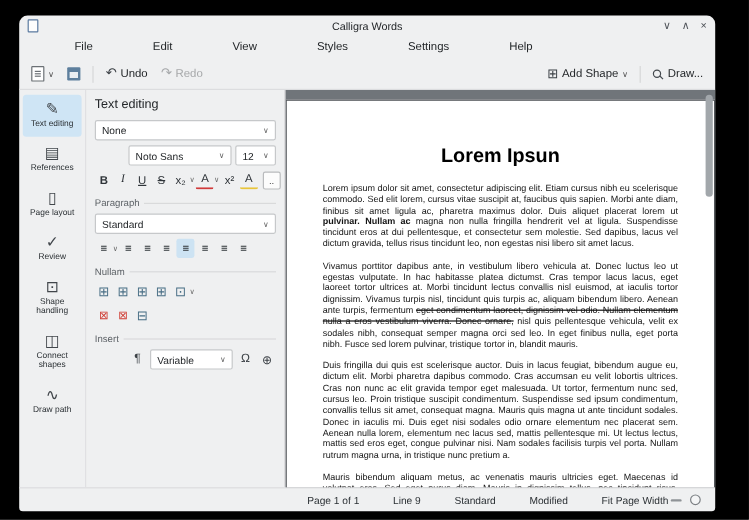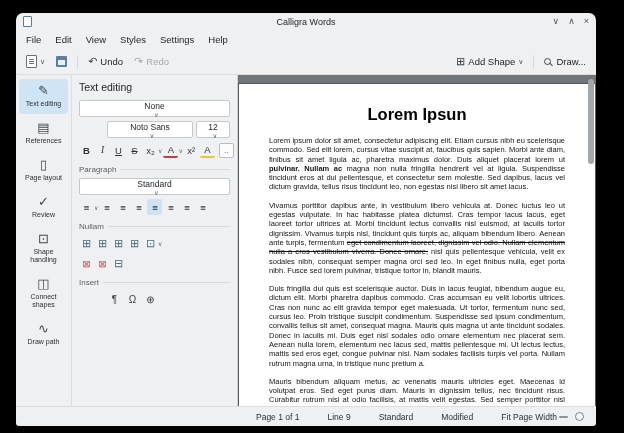--- a/index.html
+++ b/index.html
@@ -11,21 +11,21 @@
 
   
   .titlebar { height:17px; flex:0 0 17px; display:flex; align-items:center; padding:0 7px; position:relative; }
   .app-icon { width:9px; height:11px; background:#fdfdfd; border:1px solid #5b7aa0; border-radius:1px; }
   .titlebar-title { position:absolute; left:0; right:0; text-align:center; font-size:9px; color:#232629; }
   .window-controls { margin-left:auto; display:flex; gap:9px; font-size:9px; color:#50545a; z-index:2; }
   .window-controls span { line-height:9px; }
 
   
   .menubar { height:19px; flex:0 0 19px; display:flex; align-items:center; padding:0 3px; font-size:9.5px; }
-  .menu-item { padding:2px 7px; border-radius:2px; }
+  .menu-item { padding:2px 7px; border-radius:2px;margin-left:36px; }
 
   
   .toolbar { height:26px; flex:0 0 26px; display:flex; align-items:center; padding:0 6px; gap:3px;
              border-bottom:1px solid #dcdddf; font-size:9.5px; }
   .tool-btn { display:flex; align-items:center; gap:3px; padding:2px 4px; border-radius:2px; color:#232629; }
   .tool-btn.disabled { color:#a6a8aa; }
   .tb-chev { font-size:7px; color:#555; }
   .tb-sep { width:1px; height:14px; background:#d6d7d8; margin:0 3px; }
   .icon-doc { width:11px; height:13px; background:#fff; border:1px solid #6b7075; border-radius:1px; position:relative; }
   .icon-doc::after { content:''; position:absolute; left:2px; top:3px; width:5px; height:1px;
@@ -51,21 +51,21 @@
   .tab-icon { font-size:13px; line-height:14px; color:#41464b; }
   .tab-label { line-height:8px; }
 
   
   .panel { width:166px; flex:0 0 166px; border-right:1px solid #cfd0d1; background:#eff0f1;
            padding:6px 7px; display:flex; flex-direction:column; gap:4px; overflow:hidden; }
   .panel-title { font-size:10.5px; color:#232629; margin-bottom:3px; }
   .section-label { display:flex; align-items:center; gap:4px; font-size:8px; color:#5d6267; margin-top:3px; }
   .section-label::after { content:''; flex:1; height:1px; background:#d9dadb; }
   .select { height:17px; background:#fff; border:1px solid #c6c8ca; border-radius:2px; display:flex;
-            align-items:center; justify-content:space-between; font-size:8.5px; padding:0 5px; color:#232629;flex-direction:column; }
+            align-items:center; justify-content:space-between; font-size:8.5px; padding:0 5px; color:#232629; }
   .select .chev { font-size:6.5px; color:#666; margin-left:4px; }
   .row { display:flex; gap:3px; align-items:center;margin-left:28px; }
   .grow { flex:1 1 auto; }
   .sz { flex:0 0 34px; }
   .btn-row { display:flex; align-items:center; gap:1px; }
   .fmt-btn { min-width:15px; height:16px; display:flex; align-items:center; justify-content:center;
              font-size:9.5px; border-radius:2px; color:#2f3439; padding:0 1px; }
   .fmt-btn.active { background:#cde3f3; }
   .fmt-b { font-weight:bold; }
   .fmt-i { font-style:italic; font-family:"Liberation Serif", serif; }
@@ -80,21 +80,21 @@
   .tbl-del { color:#cf3b32; }
   .ins-glyph { font-size:10px; color:#3c4146; }
 
   
   .docarea { flex:1 1 auto; background:#70757a; position:relative; overflow:hidden;
              display:flex; justify-content:center; align-items:flex-start; }
   .page { width:358px; margin-top:8px; background:#fff; border:1px solid #54585c;
           padding:16px 30px 20px; text-align:justify; color:#141414;
           font-size:7.5px; line-height:9.3px; min-height:500px; }
   .doc-title { text-align:center; font-weight:bold; font-size:16.5px; line-height:20px;
-               margin:4px 0 12px; color:#000; }
+               margin:20px 0 12px; color:#000; }
   .doc-para { margin-bottom:9px; }
   .seg-bold { font-weight:bold; }
   .seg-strike { text-decoration:line-through; }
   .vscroll { position:absolute; top:2px; right:2px; bottom:2px; width:6px; }
   .vscroll-handle { position:absolute; top:2px; right:0; width:6px; height:85px;
                     background:#a2a7ab; border-radius:3px; }
 
   
   .statusbar { height:20px; flex:0 0 20px; border-top:1px solid #dcdddf; display:flex; align-items:center;
                font-size:8.5px; color:#2b3034; padding:0 28px; gap:0; }
@@ -252,20 +252,24 @@
       </div>
       <div class="btn-row">
         <div class="fmt-btn tbl-del">⊠</div>
         <div class="fmt-btn tbl-del">⊠</div>
         <div class="fmt-btn tbl-btn">⊟</div>
       </div>
 
       <div class="section-label">Insert</div>
       <div class="row">
         <div class="fmt-btn ins-glyph">¶</div>
+        <div class="select grow">
+          <span>Variable</span>
+          <span class="chev">∨</span>
+        </div>
         <div class="fmt-btn ins-glyph">Ω</div>
         <div class="fmt-btn ins-glyph">⊕</div>
       </div>
     </div>
 
     <div class="docarea">
       <div class="page">
         <div class="doc-title">Lorem Ipsun</div>
         <div>
             <p class="doc-para"><span>Lorem ipsum dolor sit amet, consectetur adipiscing elit. Etiam cursus nibh eu scelerisque commodo. Sed elit lorem, cursus vitae suscipit at, faucibus quis sapien. Morbi ante diam, finibus sit amet ligula ac, pharetra maximus dolor. Duis aliquet placerat lorem ut </span><span class="seg-bold">pulvinar. Nullam ac</span><span> magna non nulla fringilla hendrerit vel at ligula. Suspendisse tincidunt eros at dui pellentesque, et consectetur sem molestie. Sed dapibus, lacus vel dictum gravida, tellus risus tincidunt leo, non egestas nisi libero sit amet lacus.</span></p>

